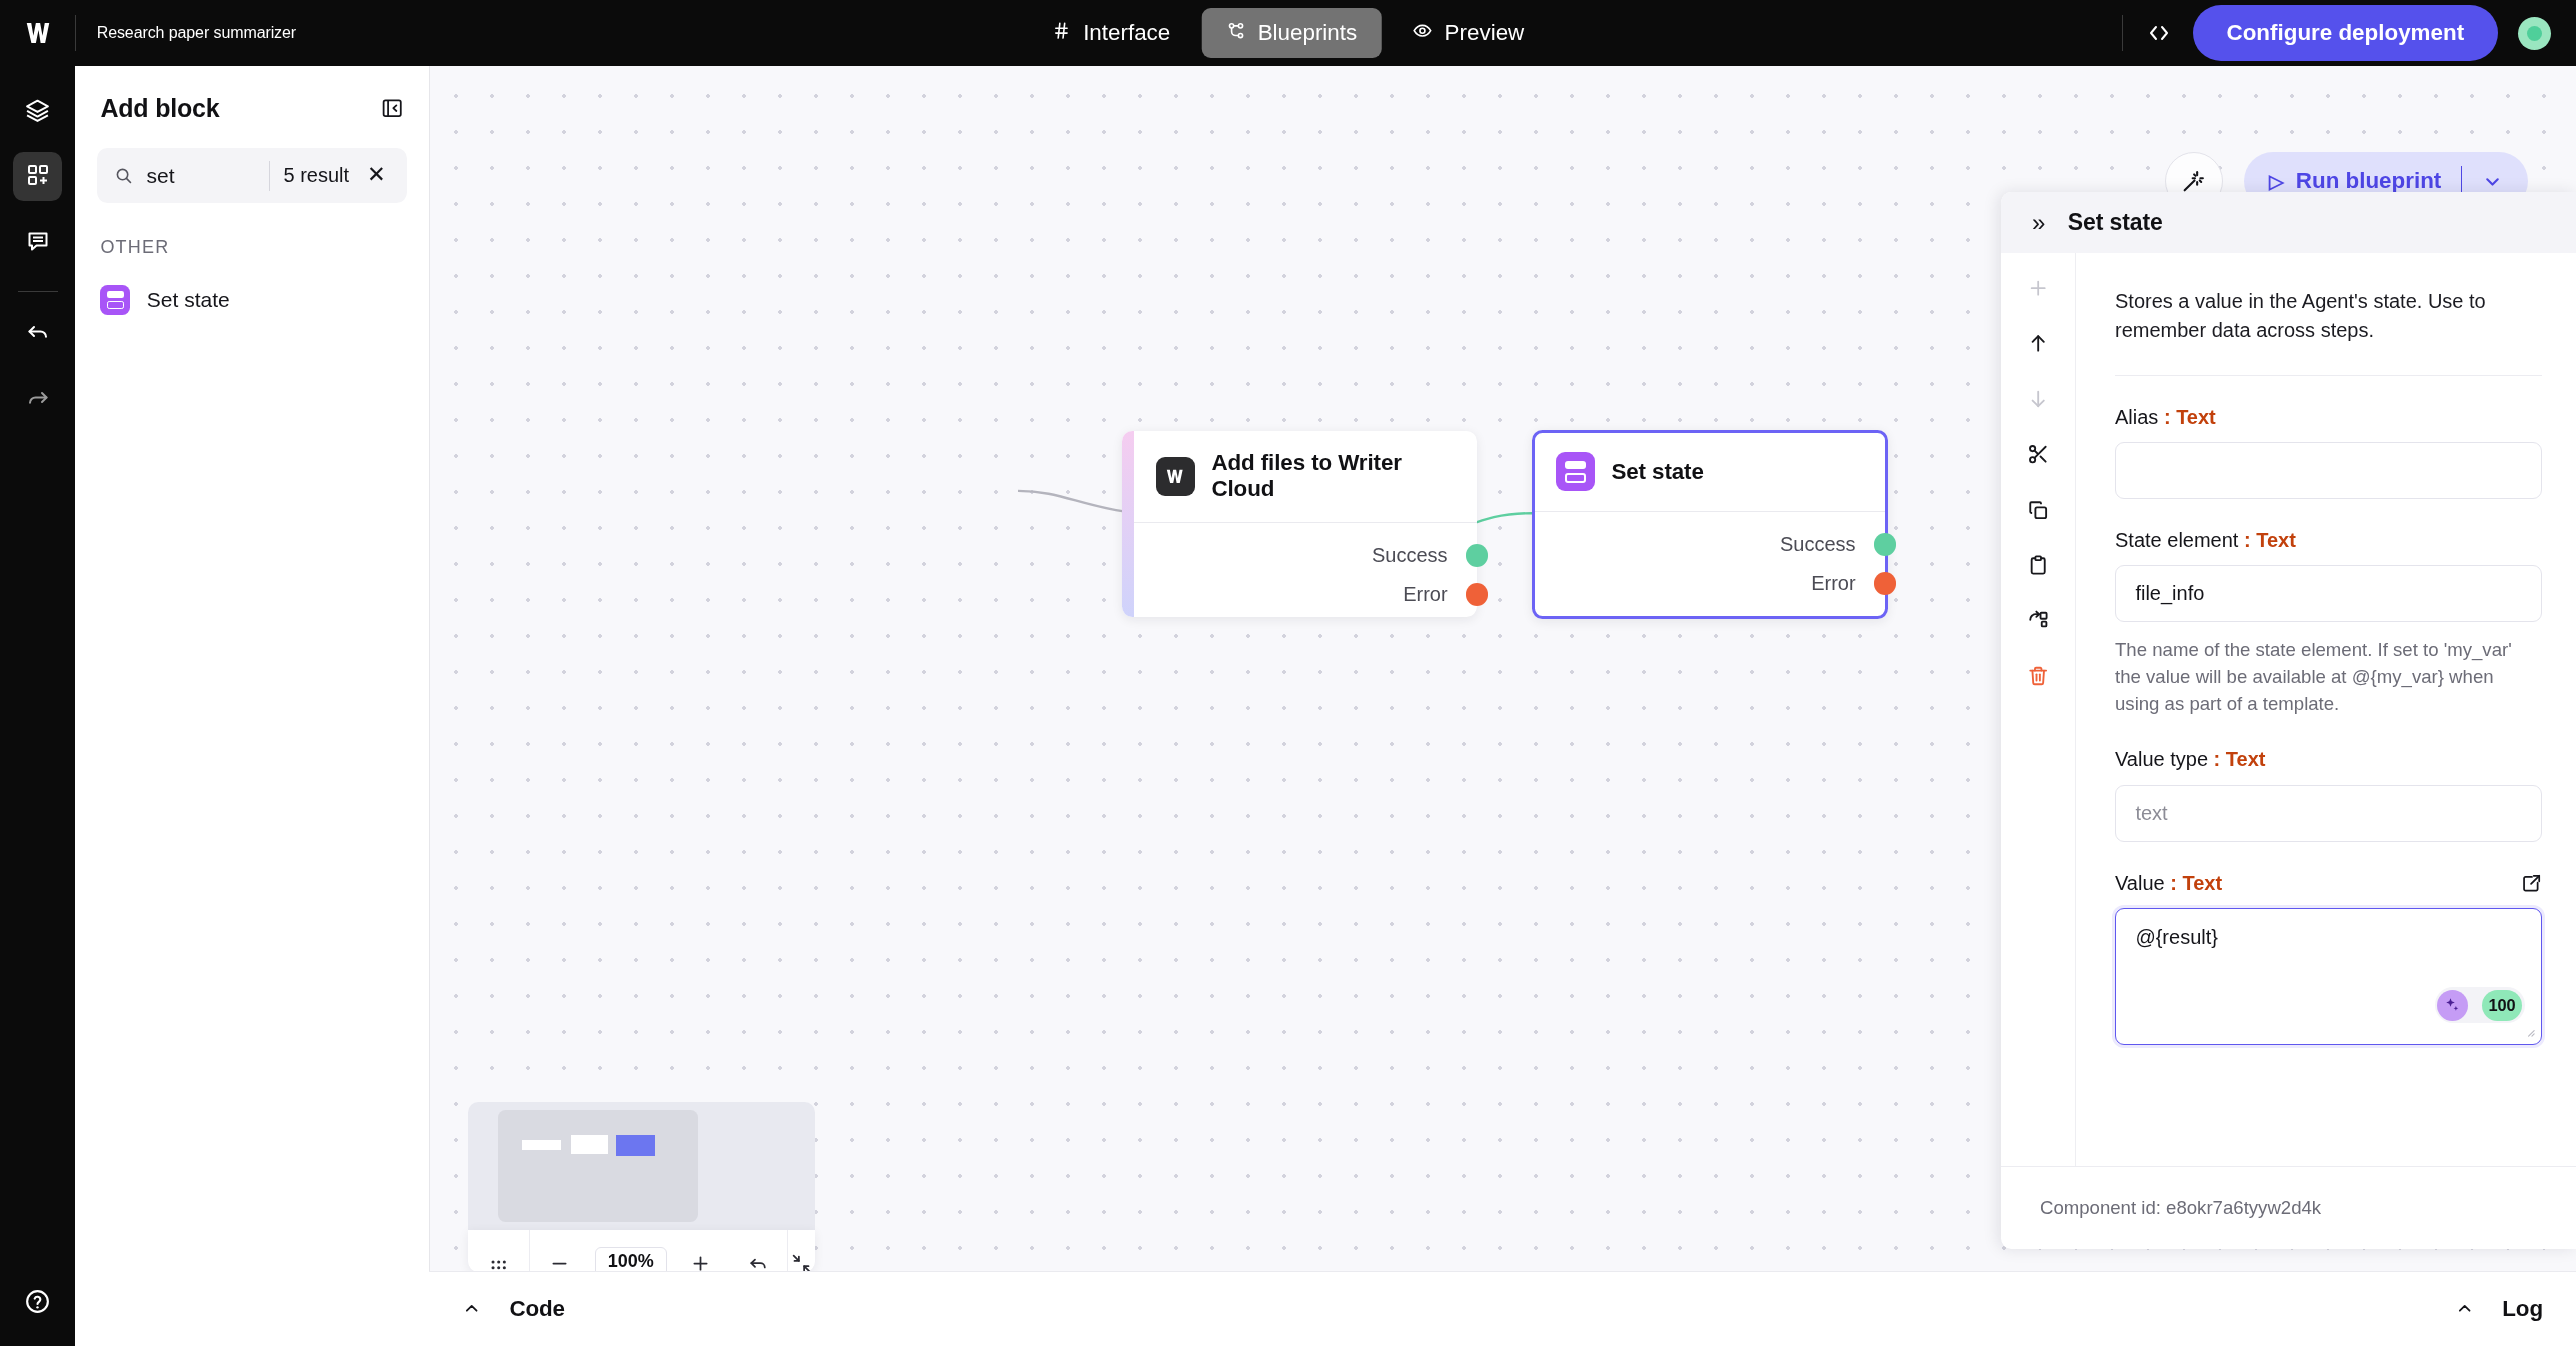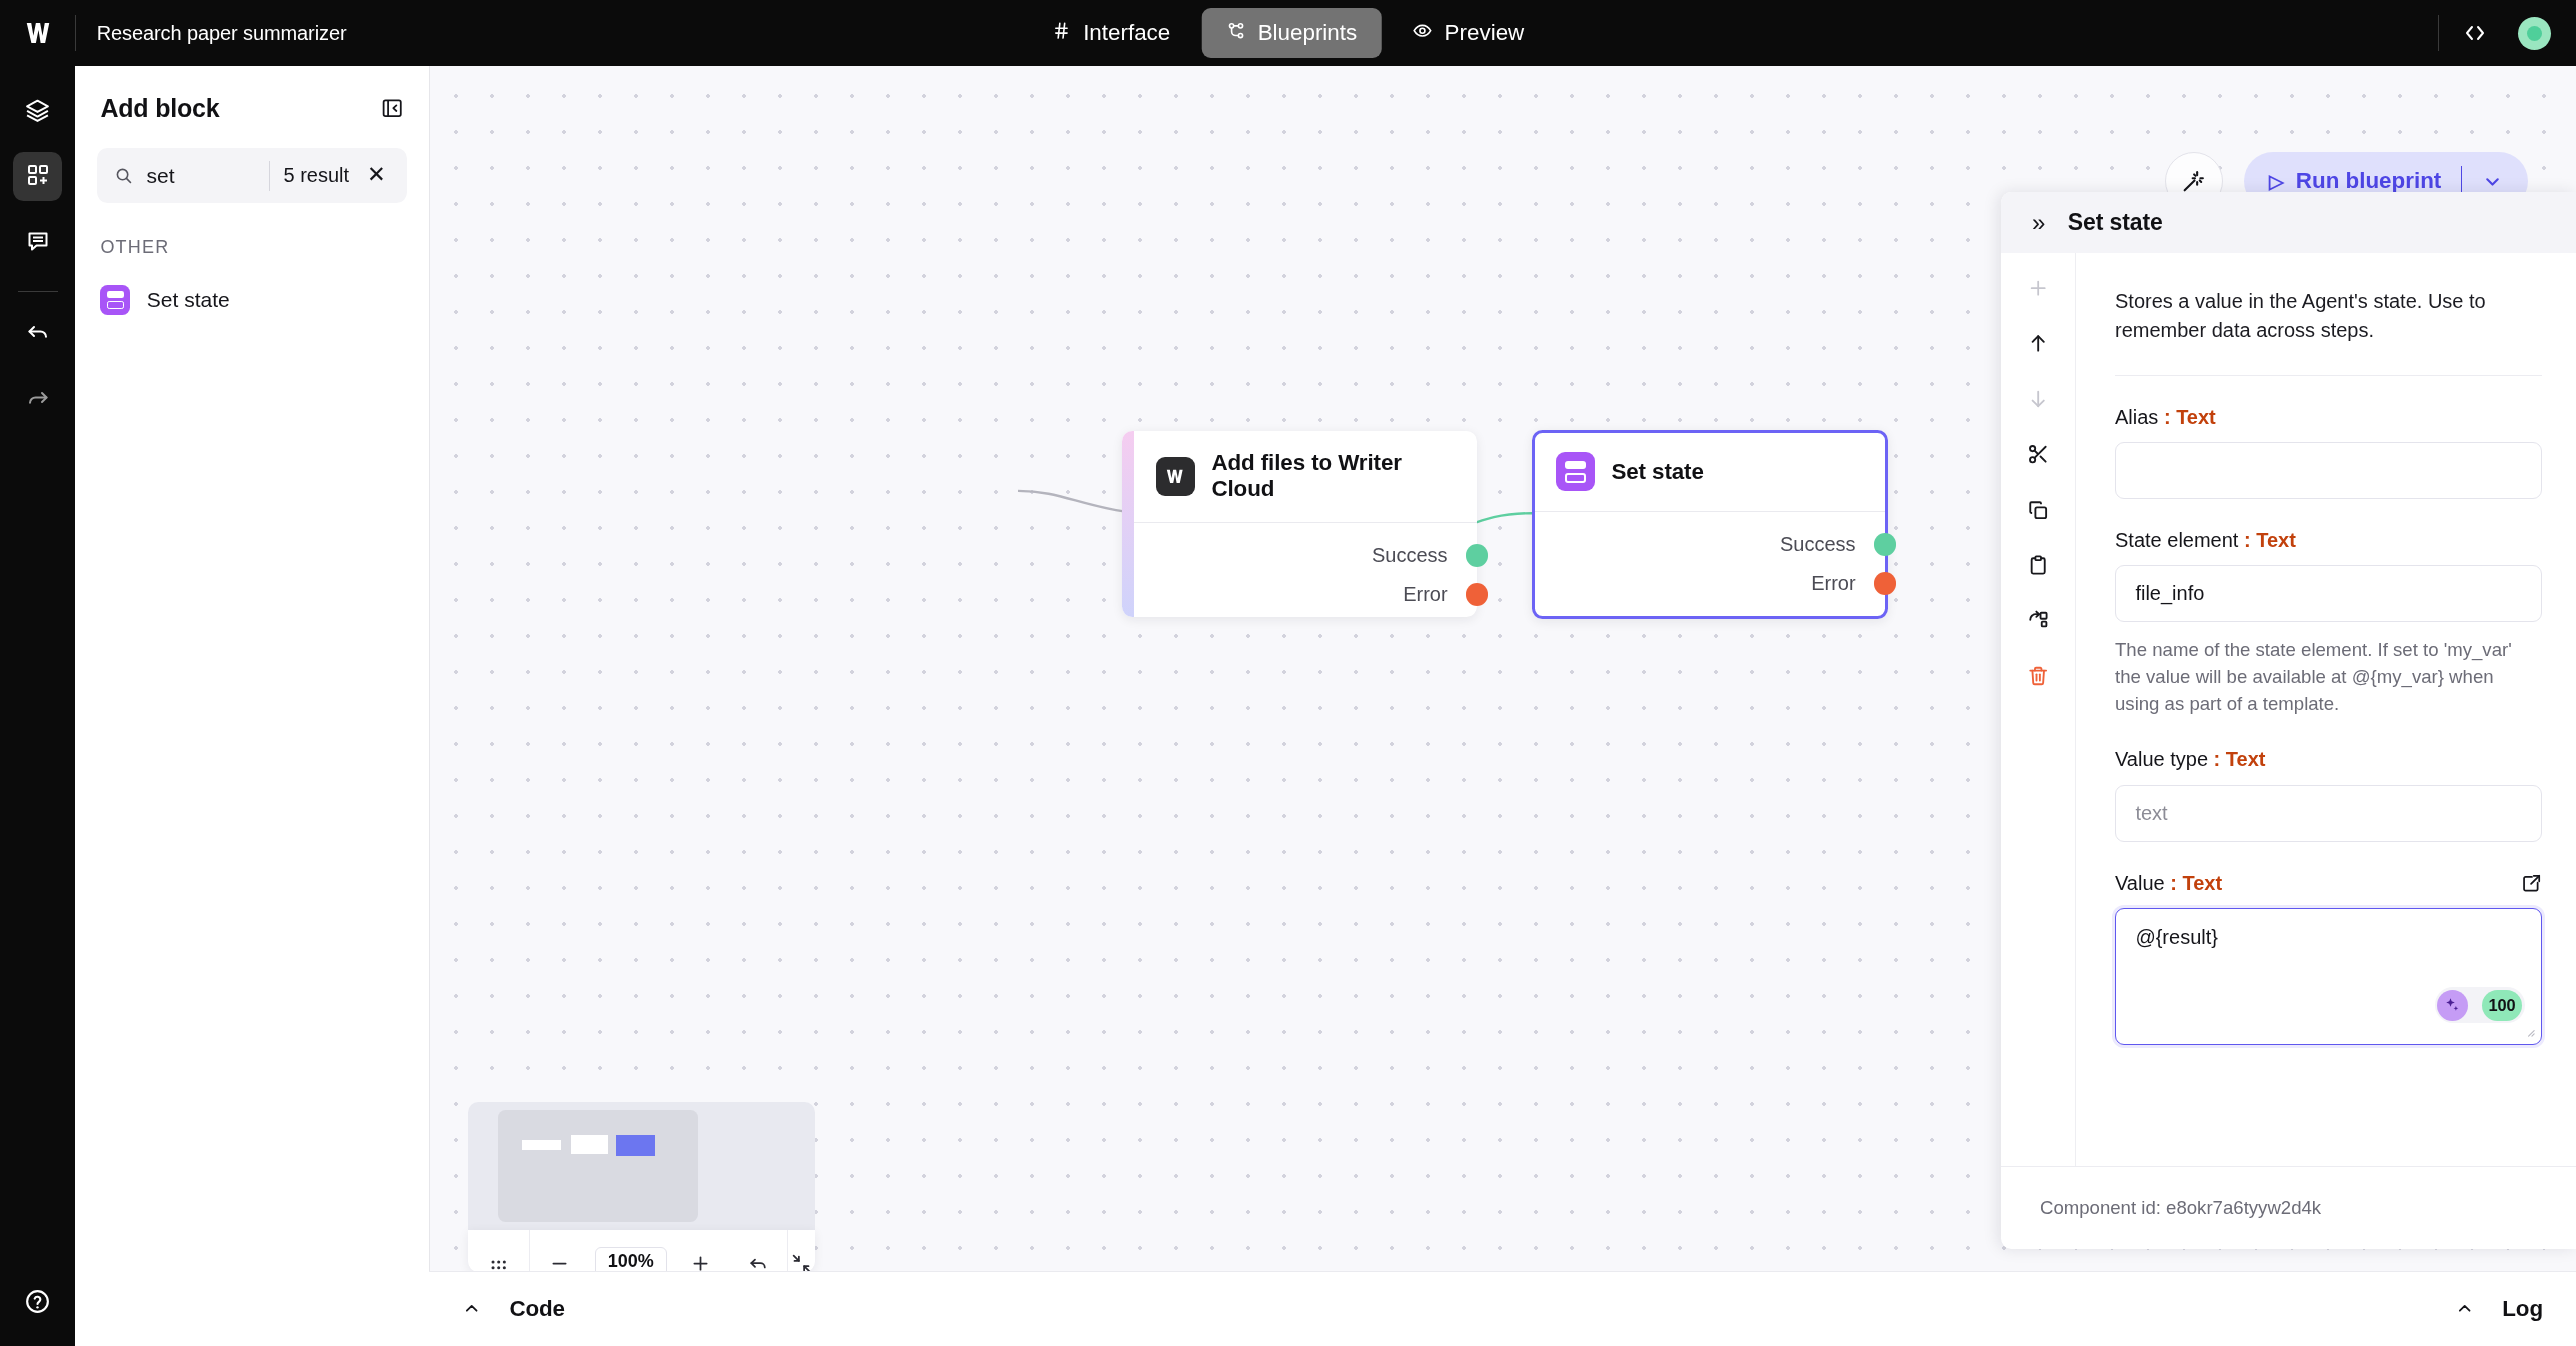--- a/index.html
+++ b/index.html
@@ -17,21 +17,21 @@
     z-index: 40;
   }
   .brand-logo {
     width: 75px; height: 66px; display: flex;
     align-items: center; justify-content: center;
   }
   .topbar-div {
     width: 0.7px; height: 36px; background: #3a3a3a; margin-right: 21px;
   }
   .app-title {
-    color: #ffffff; font-size: 20px; letter-spacing: -0.1px;
+    color: #ffffff; font-size: 16px; letter-spacing: -0.1px;
   }
   .tabs {
     position: absolute; left: 50%; transform: translateX(-50%);
     display: flex; align-items: center; gap: 6px;
   }
   .tab {
     display: flex; align-items: center; gap: 12px;
     padding: 12px 25px; border-radius: 9px;
     color: #ffffff; font-size: 22.4px; cursor: pointer; white-space: nowrap;
   }
@@ -350,20 +350,21 @@
   </div>
 
   <div class="topbar-right">
     <div class="tb-sep"></div>
     <div class="code-btn">
       <svg width="24" height="24" viewBox="0 0 24 24" fill="none" stroke="#fff" stroke-width="2" stroke-linecap="round" stroke-linejoin="round">
           <polyline points="9,6 4,12 9,18"></polyline>
           <polyline points="15,6 20,12 15,18"></polyline>
         </svg>
     </div>
+    <button class="deploy-btn">Configure deployment</button>
     <div class="avatar"></div>
   </div>
 </div>
 
 <div class="rail">
   <div class="rail-btn">
     <span>
       <svg width="25" height="25" viewBox="0 0 24 24" fill="none" stroke="#fff" stroke-width="1.9" stroke-linejoin="round">
           <polygon points="12,2.6 22,8 12,13.4 2,8"></polygon>
           <polyline points="2,12.4 12,17.8 22,12.4"></polyline>

